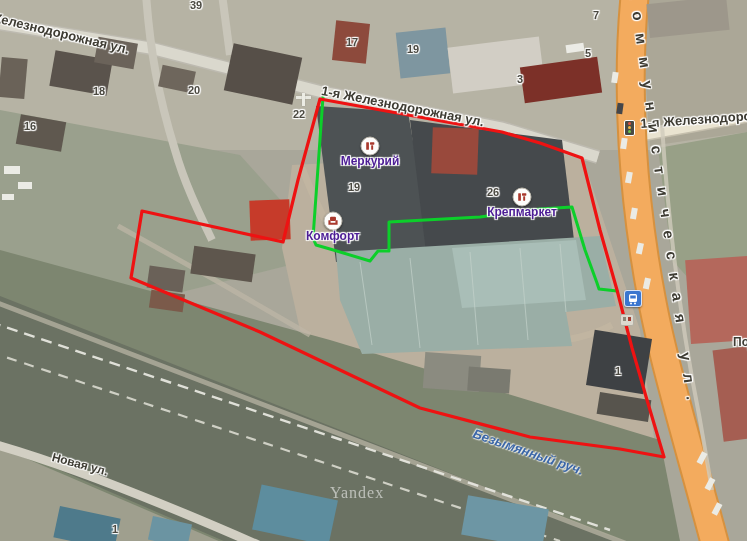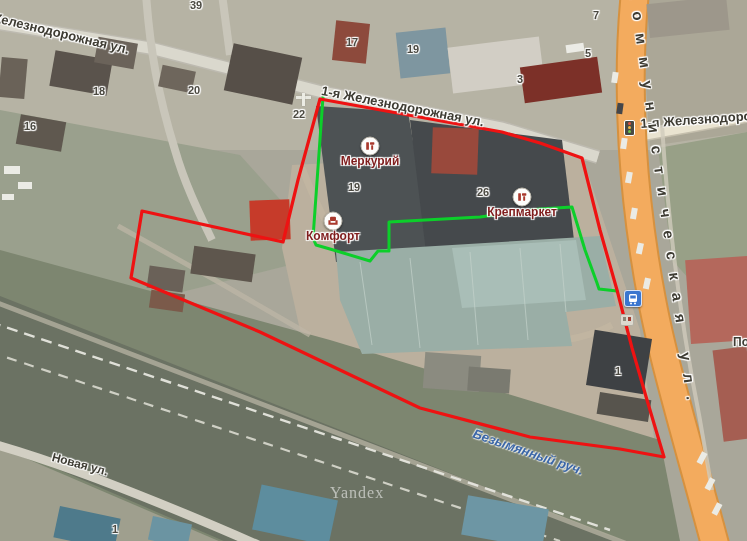--- a/index.html
+++ b/index.html
@@ -24,21 +24,21 @@
   }
   .poi-marker{position:absolute;width:0;height:0;}
   .poi-circle{
     position:absolute;left:0;top:0;width:17px;height:17px;border-radius:50%;
     background:#fdfdfb;border:1px solid #bdb9ae;box-shadow:0 1px 2px rgba(0,0,0,.45);
     transform:translate(-50%,-50%);display:flex;align-items:center;justify-content:center;
   }
   .poi-circle svg{width:13px;height:13px;display:block;}
   .poi-label{
     position:absolute;left:0;top:8px;transform:translateX(-50%);
-    font-size:12px;font-weight:bold;color:#7f1d1d;white-space:nowrap;
+    font-size:12px;font-weight:bold;color:#4c1d95;white-space:nowrap;
     text-shadow:0 0 2px #fff,1px 1px 1px #fff,-1px -1px 1px #fff,1px -1px 1px #fff,-1px 1px 1px #fff;
   }
   #bus-stop{
     position:absolute;left:624px;top:290px;width:16px;height:15px;border-radius:3px;
     border:1px solid rgba(255,255,255,.8);box-shadow:0 1px 2px rgba(0,0,0,.4);
     display:flex;align-items:center;justify-content:center;
   }
   #bus-stop svg{width:12px;height:12px;display:block;}
   #small-icon{
     position:absolute;left:620px;top:314px;width:12px;height:10px;border-radius:2px;
@@ -192,21 +192,21 @@
       <div class="house-number" style="left: 30px; top: 78px; margin-top: 48px;">16</div>
       <div class="house-number" style="left: 99px; top: 91px;">18</div>
       <div class="house-number" style="left: 194px; top: 90px;">20</div>
       <div class="house-number" style="left: 279px; top: 114px; margin-left: 20px;">22</div>
       <div class="house-number" style="left: 352px; top: 42px;">17</div>
       <div class="house-number" style="left: 413px; top: 49px;">19</div>
       <div class="house-number" style="left: 520px; top: 79px;">3</div>
       <div class="house-number" style="left: 588px; top: 53px;">5</div>
       <div class="house-number" style="left: 596px; top: 15px;">7</div>
       <div class="house-number" style="left: 354px; top: 187px;">19</div>
-      <div class="house-number" style="left: 483px; top: 192px;">26</div>
+      <div class="house-number" style="left: 493px; top: 192px;">26</div>
       <div class="house-number" style="left: 618px; top: 371px;">1</div>
       <div class="house-number" style="left: 115px; top: 529px;">1</div>
       <div class="poi-marker" style="left: 370px; top: 146px;">
         <div class="poi-circle" style="color: rgb(169, 57, 45);">
           <svg viewBox="0 0 24 24" fill="currentColor">
             <rect x="5" y="5" width="5" height="14" rx="1"></rect>
             <rect x="12" y="5" width="8" height="4.5" rx="1"></rect>
             <rect x="14.2" y="10.5" width="3.6" height="8.5" rx="1"></rect>
           </svg>
         </div>

